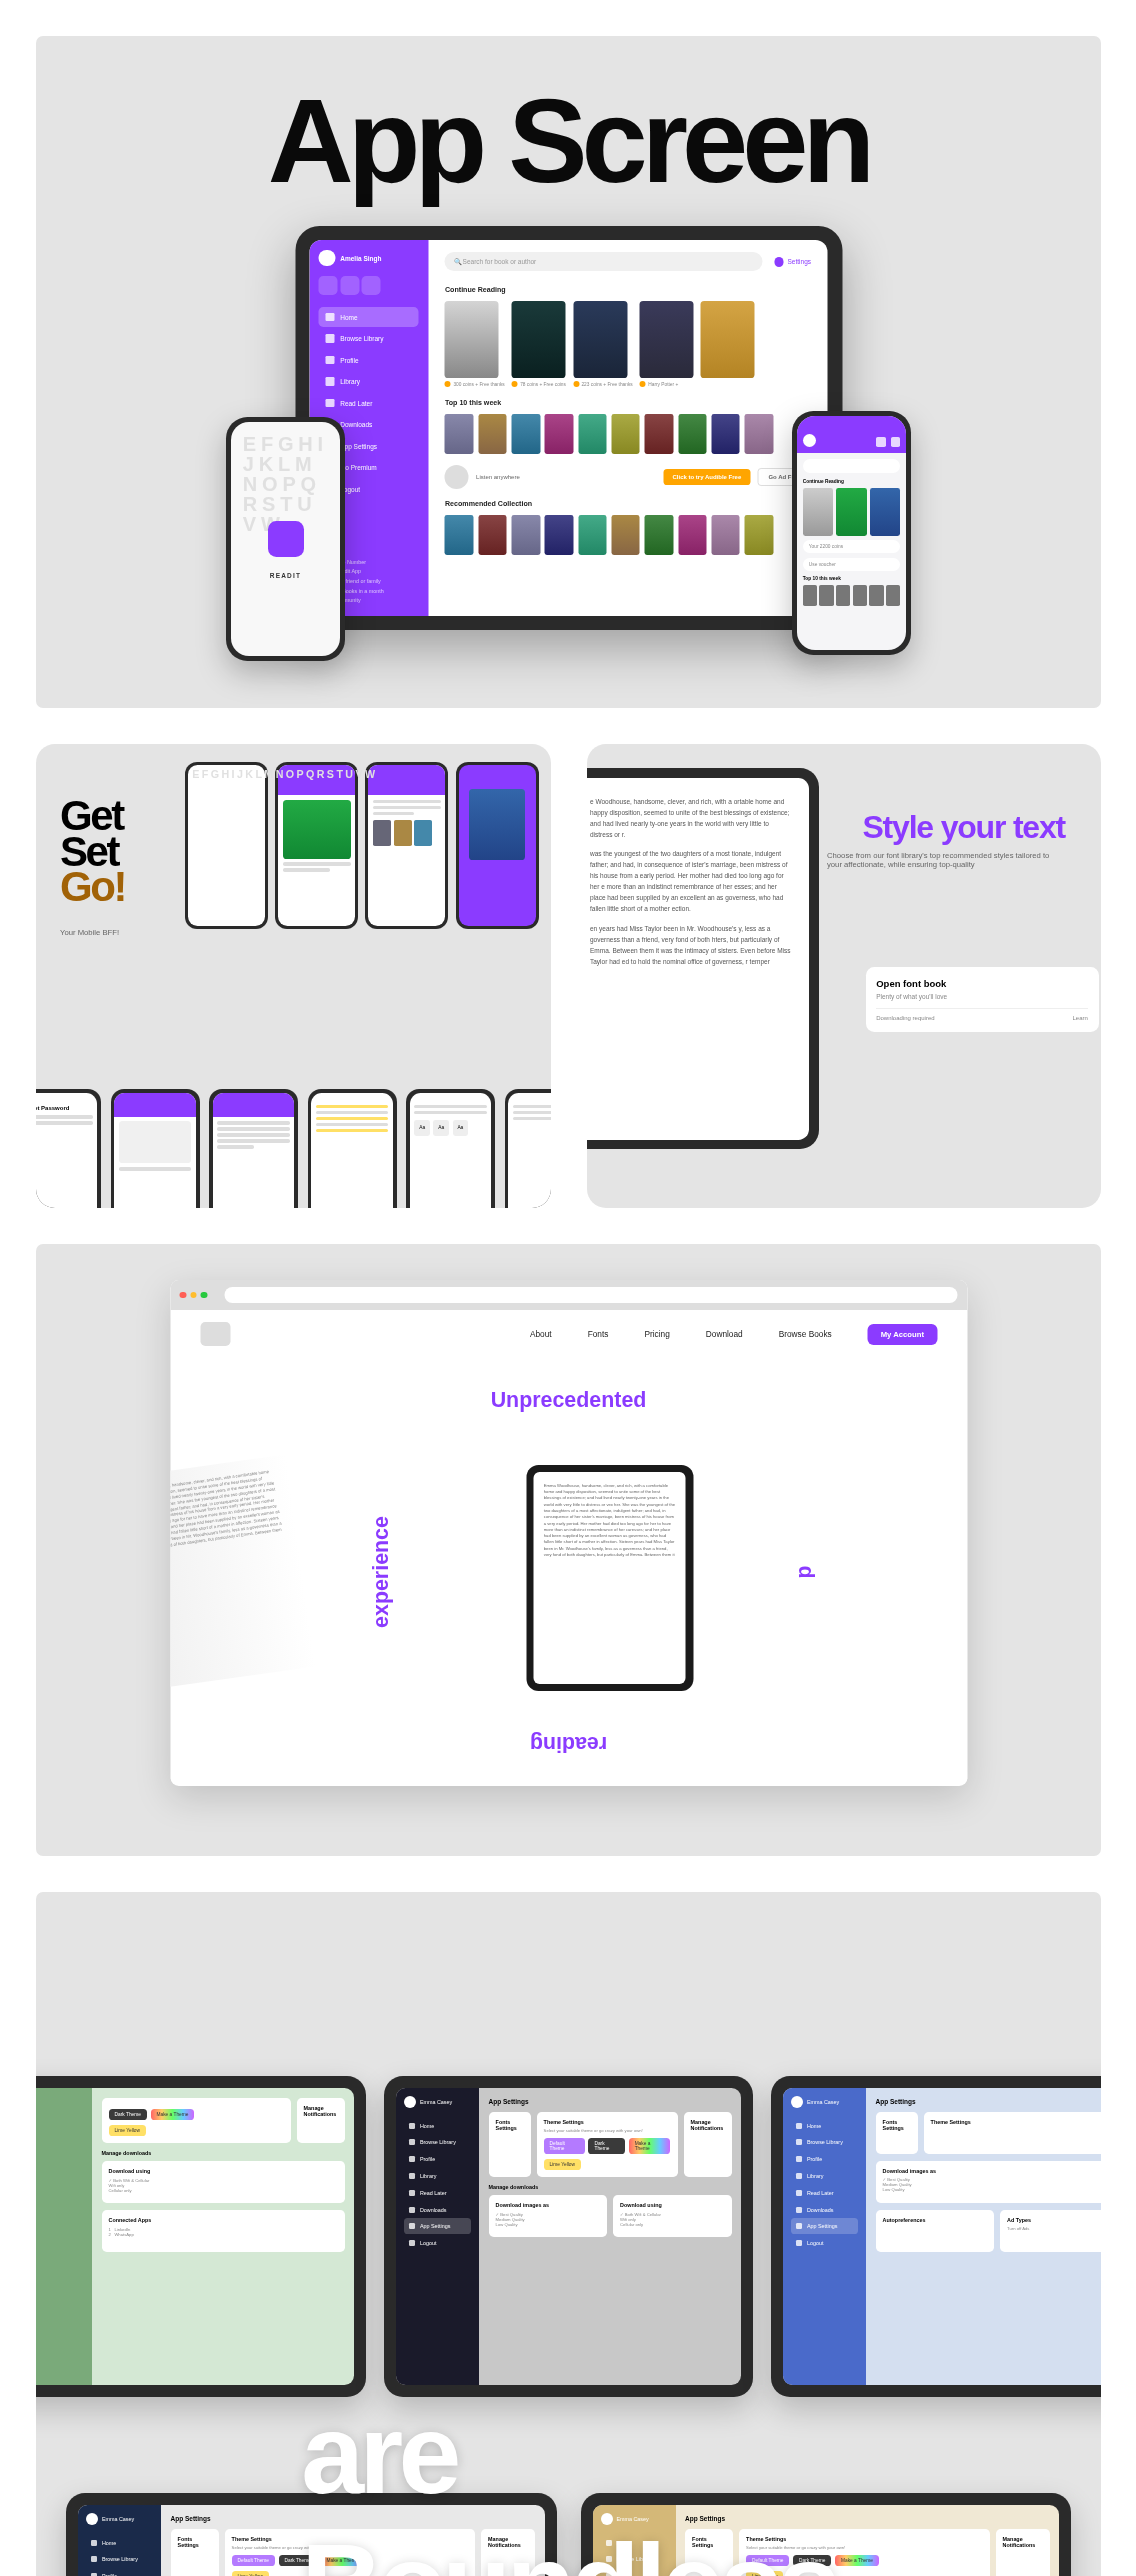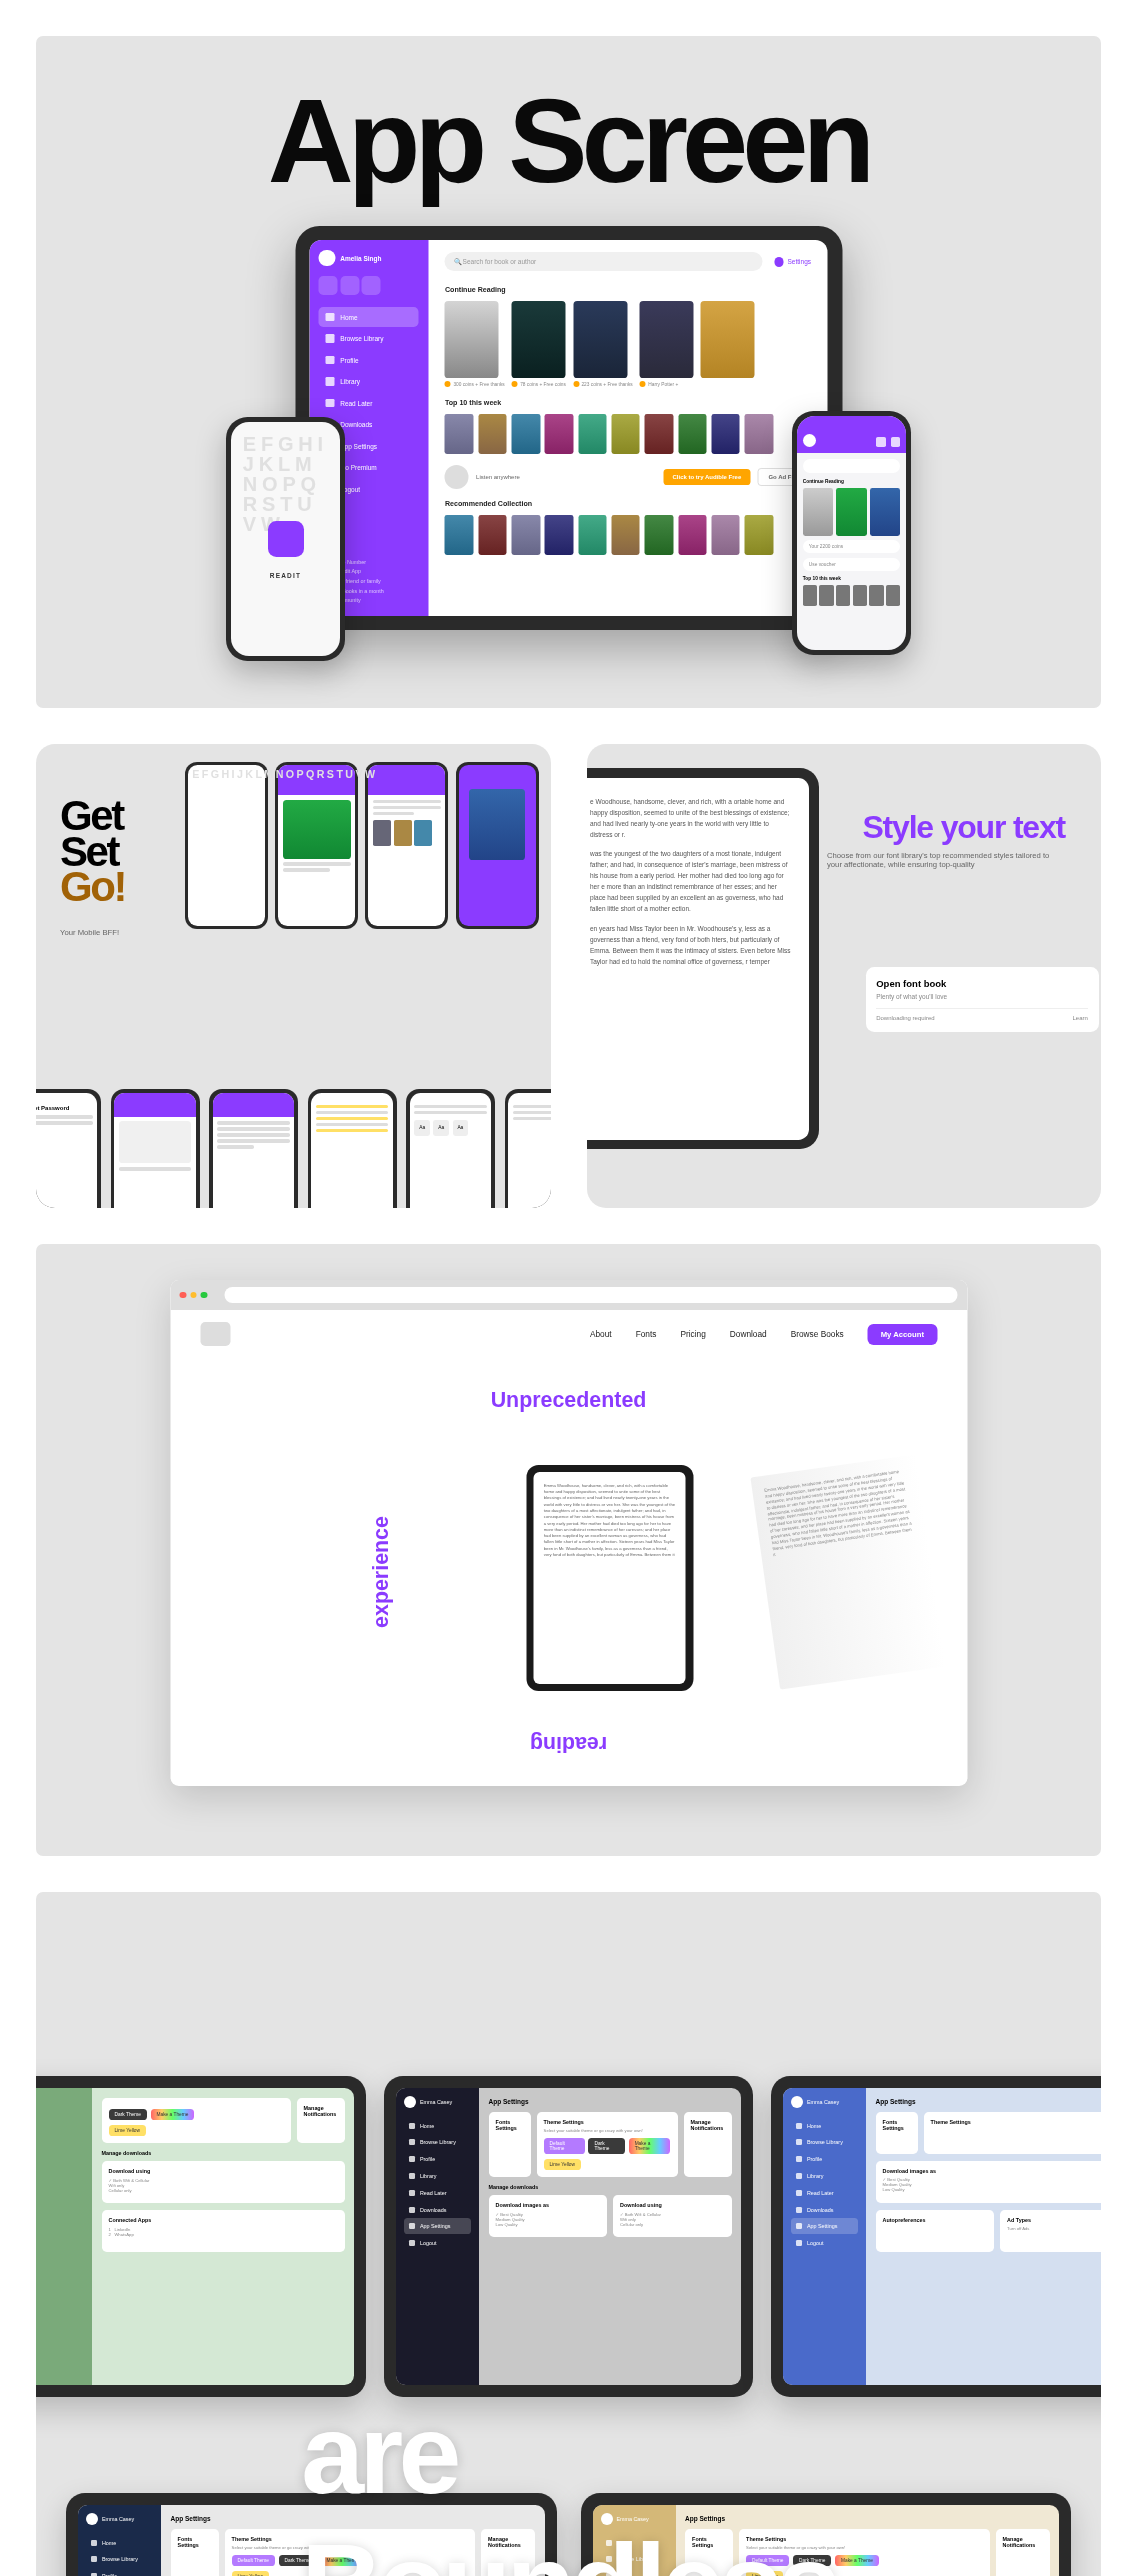--- a/index.html
+++ b/index.html
@@ -103,25 +103,25 @@
 .fc2-sub{font-size:6.5px;color:#888;margin-bottom:8.3px}
 .fc2-foot{font-size:6px;color:#888;border-top:0.6px solid #eee;padding-top:6px;display:flex;justify-content:space-between}
 
 
 .browser{position:absolute;left:50%;transform:translateX(-50%);top:36px;width:797px;background:#fff;border-radius:8.3px;box-shadow:0 12px 36px rgba(0,0,0,0.15);overflow:hidden}
 .browser-chrome{height:30px;background:#dedede;display:flex;align-items:center;padding:0 9.5px;gap:4.8px}
 .traffic{display:flex;gap:4.2px}
 .t-dot{width:6.5px;height:6.5px;border-radius:50%}
 .t-red{background:#ff5f56}.t-yellow{background:#ffbd2e}.t-green{background:#27c93f}
 .url-bar{flex:1;height:16.7px;background:#fff;border-radius:8.3px;margin-left:12px}
-.browser-nav{height:48px;display:flex;align-items:center;padding:0 30px;gap:24px}
+.browser-nav{height:48px;display:flex;align-items:center;padding:0 30px;gap:36px}
 .browser-logo{width:30px;height:24px;background:#ddd;border-radius:4.8px;margin-right:auto}
 .nav-link{font-size:8.3px;color:#222}
 .my-account{padding:6px 13px;background:#8b3bff;color:#fff;border-radius:6px;font-size:7.7px;font-weight:600}
-.hero{height:428px;position:relative;display:flex;align-items:center;justify-content:flex-end;background-image:radial-gradient(#e8e8e8 0.6px,transparent 0.6px);background-size:12px 12px}
+.hero{height:428px;position:relative;display:flex;align-items:center;justify-content:flex-start;background-image:radial-gradient(#e8e8e8 0.6px,transparent 0.6px);background-size:12px 12px}
 .circle-text{position:absolute;font-size:21.4px;font-weight:800;color:#8b3bff}
 .ct-top{top:30px;left:50%;transform:translateX(-50%)}
 .ct-right{right:155px;top:50%;transform:translateY(-50%) rotate(90deg)}
 .ct-bottom{bottom:30px;left:50%;transform:translateX(-50%) rotate(180deg)}
 .ct-left{left:155px;top:50%;transform:translateY(-50%) rotate(-90deg)}
 .book-open{width:167px;height:214px;background:linear-gradient(90deg,#f0f0f0,#fff);border-radius:2.4px;transform:rotate(-8deg);padding:12px;font-size:4.2px;line-height:1.4;color:#888;position:relative;left:-36px}
 .hero-tablet{position:absolute;width:167px;height:226px;background:#1a1a1a;border-radius:12px;padding:7.1px;right:274px;top:107px}
 .hero-tablet-screen{width:100%;height:100%;background:#fff;border-radius:6px;padding:10.7px;font-size:4.2px;line-height:1.5;color:#666}
 
 

